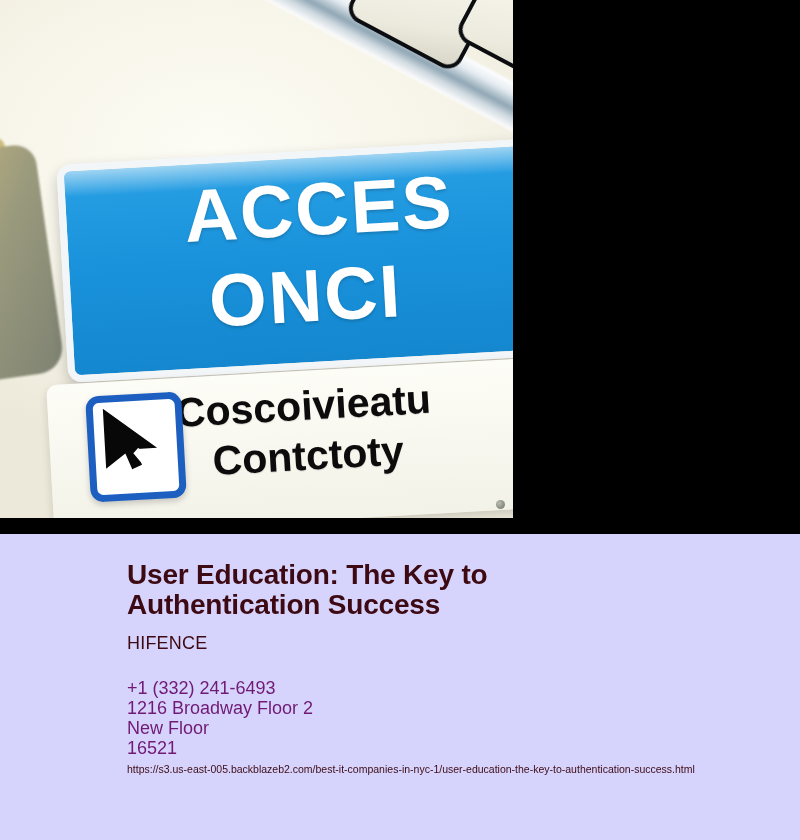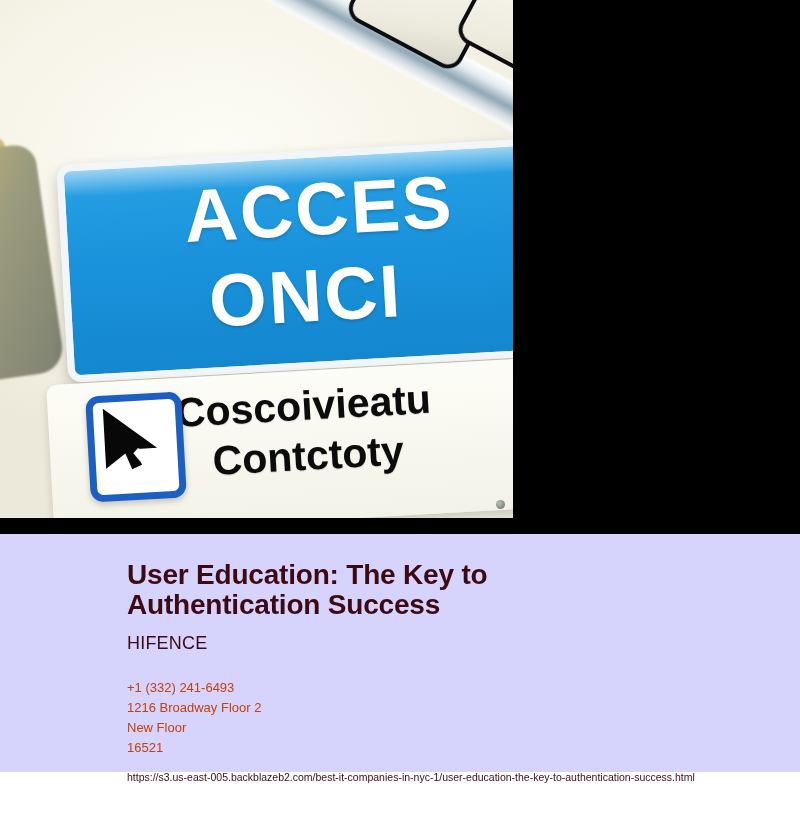--- a/index.html
+++ b/index.html
@@ -185,21 +185,21 @@
     border-radius: 50%;
     background: radial-gradient(circle at 35% 35%, #b9bdb2, #6c7166);
   }
 
   
   #info-panel {
     position: absolute;
     left: 0;
     top: 534px;
     width: 800px;
-    height: 238px;
+    height: 306px;
     background: #d6d4fc;
   }
   #page-title {
     position: absolute;
     left: 127px;
     top: 26px;
     width: 470px;
     margin: 0;
     color: #3d0a14;
     font-family: "Liberation Sans", sans-serif;
@@ -215,37 +215,36 @@
     color: #3d0a14;
     font-family: "Liberation Sans", sans-serif;
     font-size: 18px;
     line-height: 20px;
     letter-spacing: 0.2px;
   }
   #contact-block {
     position: absolute;
     left: 127px;
     top: 144px;
-    color: #c2410c;
-    font-family: "Liberation Sans", sans-serif;
-    font-size: 13px;
+    color: #701a75;
+    font-family: "Liberation Sans", sans-serif;
+    font-size: 18px;
     line-height: 20px;
   }
   #contact-block div { white-space: nowrap; }
   #source-url {
     position: absolute;
     left: 127px;
     top: 228px;
     color: #3d0a14;
     font-family: "Liberation Sans", sans-serif;
     font-size: 10.5px;
     line-height: 14px;
     white-space: nowrap;
     text-decoration: none;
-    margin-top: 8px;
   }
 </style>
 </head>
 <body>
 
 <div id="media-band">
 
   <div id="hero-photo">
 
     <div class="desk"></div>

